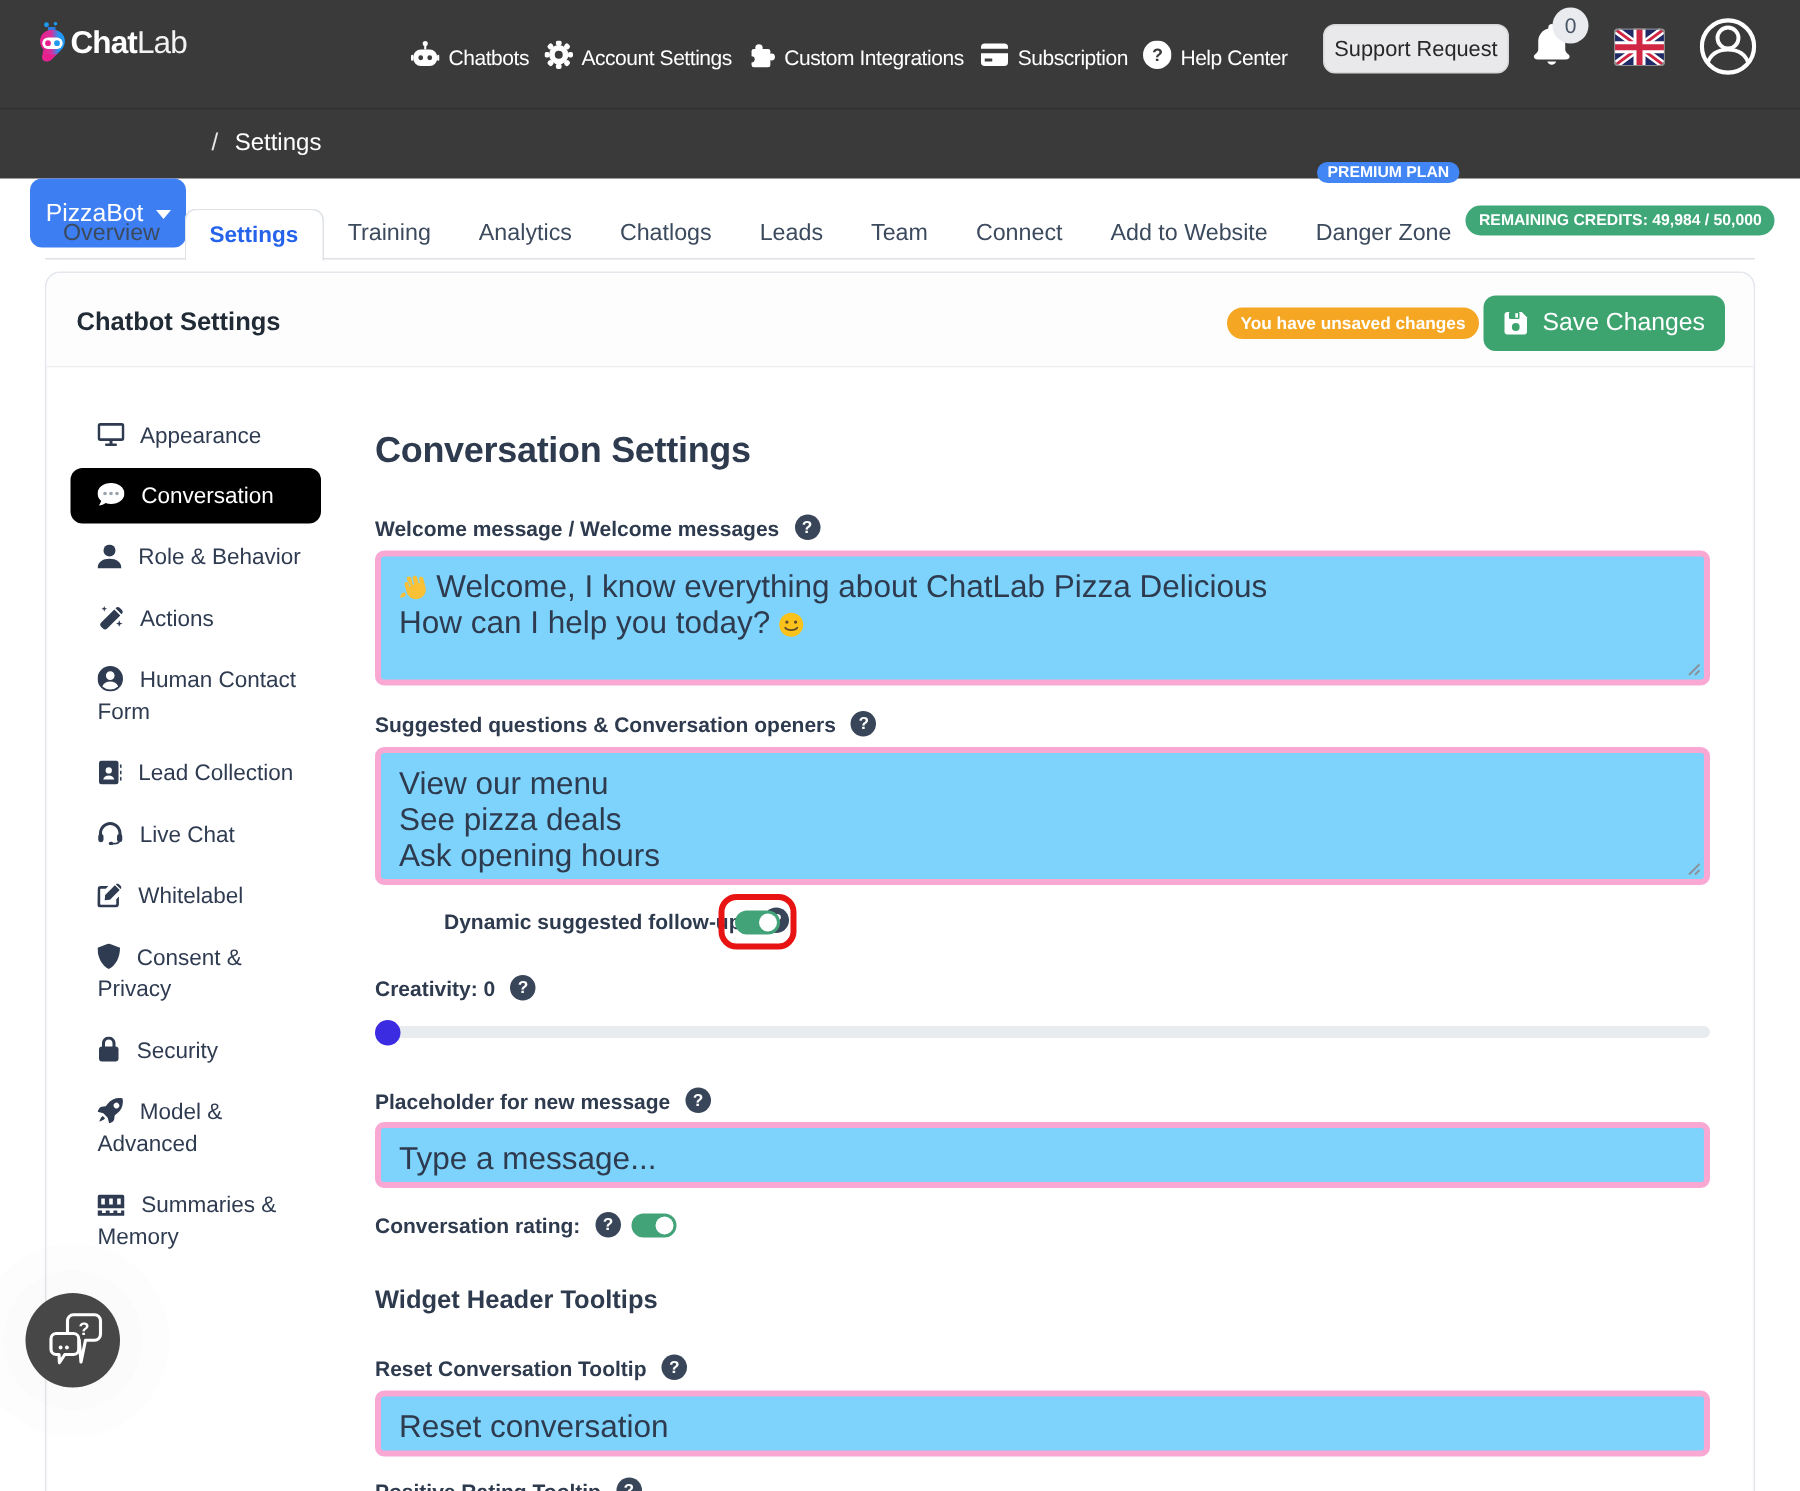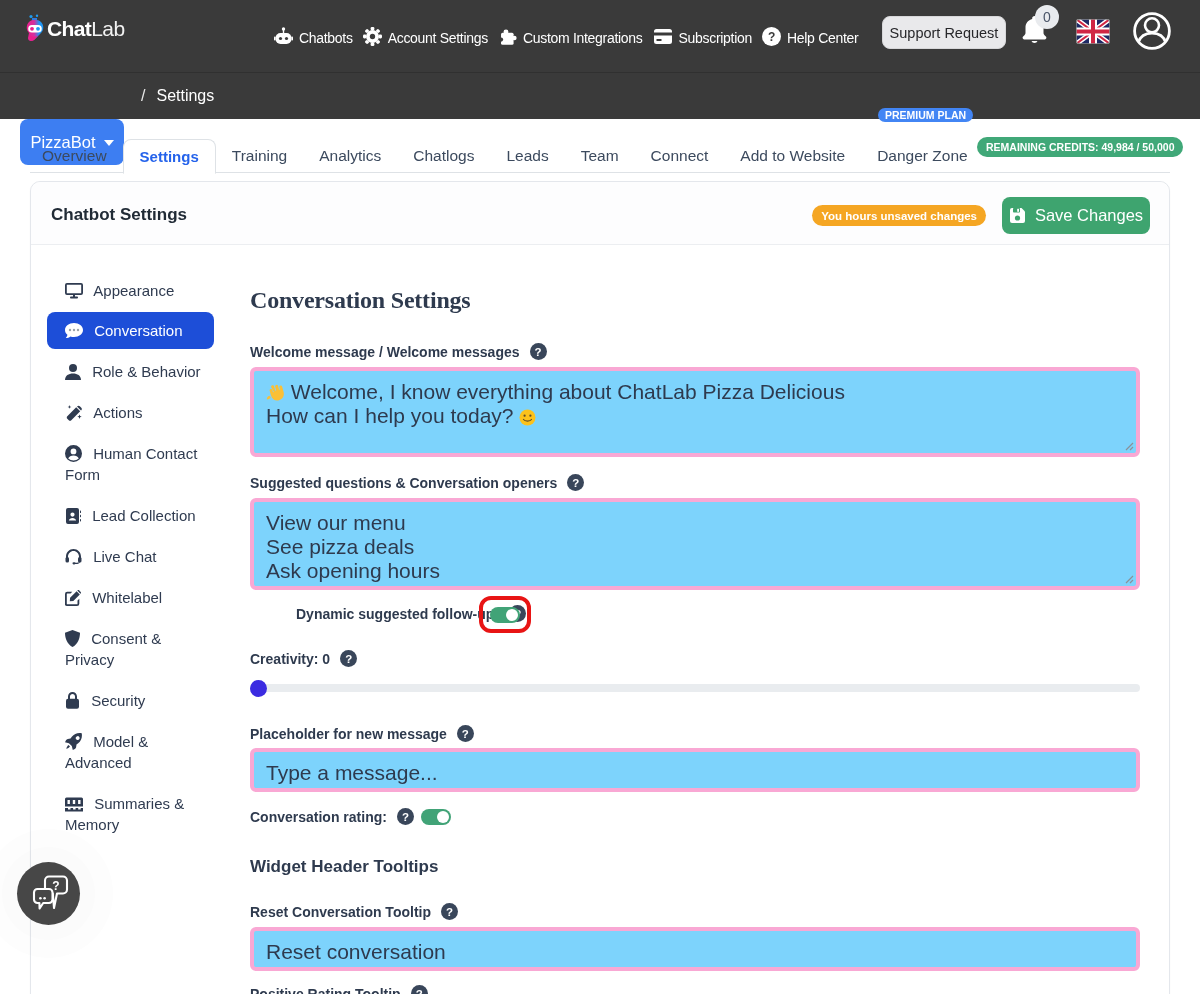--- a/index.html
+++ b/index.html
@@ -29,26 +29,26 @@
 
 .tabs { position:absolute; left:26px; top:139px; display:flex; }
 .tabline { position:absolute; left:30px; top:172px; width:1140px; height:1px; background:#dee2e6; }
 .tab { height:34px; line-height:33px; padding:0 16px; font-size:15.5px; color:#3c4a5e; }
 .tab.active { background:#fff; border:1px solid #dee2e6; border-bottom:1px solid #fff; border-radius:8px 8px 0 0; color:#2563eb; font-weight:700; font-size:15px; position:relative; z-index:2; height:35px;}
 
 .card { position:absolute; left:30px; top:181px; width:1140px; height:830px; background:#fff; border:1px solid #e4e7ec; border-radius:10px; box-shadow:0 1px 2px rgba(16,24,40,.04); }
 .cardhead { position:absolute; left:0; top:0; width:100%; height:63px; border-bottom:1px solid #eceef1; background:#fdfdfe; border-radius:10px 10px 0 0;}
 .cardtitle { position:absolute; left:20px; top:23px; font-size:17px; font-weight:700; color:#212b36; }
 .unsaved { position:absolute; right:183px; top:23px; height:21px; padding:0 9px; background:#f5a623; border-radius:10.5px; color:#fff; font-size:11.5px; font-weight:700; display:flex; align-items:center; white-space:nowrap;}
-.savebtn { position:absolute; right:19px; top:15px; width:148px; height:37px; background:#3ea46f; border-radius:8px; color:#fff; font-size:16.5px; display:flex; align-items:center; justify-content:center; gap:9px; }
+.savebtn { position:absolute; right:19px; top:15px; width:161px; height:37px; background:#3ea46f; border-radius:8px; color:#fff; font-size:16.5px; display:flex; align-items:center; justify-content:center; gap:9px; }
 
 .snav { position:absolute; left:16px; top:0; width:167px; }
 .sitem { position:absolute; left:0; width:167px; padding:8px 0 8px 18px; font-size:15px; line-height:21px; color:#2f3b50; border-radius:8px; }
 .sitem svg { vertical-align:-3px; margin-right:7px; }
-.sitem.active { background:#1d4ed8; color:#fff; }
+.sitem.active { background:#000000; color:#fff; }
 
 .main { position:absolute; left:219px; top:0; width:921px; }
 .h1 { position:absolute; left:0; font-size:24px; font-weight:700; color:#2e3a4e; letter-spacing:-0.2px;}
 .lbl { position:absolute; left:0; font-size:14px; font-weight:700; color:#2e3a4e; display:flex; align-items:center; gap:10px; white-space:nowrap;}
 .qi { display:inline-flex; width:17px; height:17px; border-radius:50%; background:#39465a; color:#fff; font-size:11.5px; font-weight:700; align-items:center; justify-content:center; }
 .box { position:absolute; left:0; width:890px; border:4px solid #f9a8d4; border-radius:6px; background:#7dd3fc; font-size:21px; line-height:24px; color:#2e3a4e; padding:9px 12px; }
 .rsz { position:absolute; right:2px; bottom:2px; }
 .h2 { position:absolute; left:0; font-size:17px; font-weight:700; color:#2e3a4e; }
 .toggle { display:inline-block; width:30px; height:16px; border-radius:8px; background:#41a377; position:relative; }
 .toggle i { position:absolute; right:2px; top:2px; width:12px; height:12px; border-radius:50%; background:#fff; }
@@ -194,21 +194,21 @@
   <div class="tab">Leads</div>
   <div class="tab">Team</div>
   <div class="tab">Connect</div>
   <div class="tab">Add to Website</div>
   <div class="tab">Danger Zone</div>
 </div>
 
 <div class="card">
   <div class="cardhead">
     <div class="cardtitle">Chatbot Settings</div>
-    <div class="unsaved">You hours unsaved changes</div>
+    <div class="unsaved">You have unsaved changes</div>
     <div class="savebtn">
       <svg width="17" height="17" viewBox="0 0 17 17">
         <path d="M1 3 a2 2 0 0 1 2 -2 h9.5 L16 4.5 V14 a2 2 0 0 1 -2 2 H3 a2 2 0 0 1 -2 -2 Z" fill="#fff"></path>
         <rect x="4" y="1" width="7" height="4.6" rx="0.8" fill="#3ea46f"></rect>
         <rect x="8.2" y="1.8" width="1.8" height="3" fill="#fff"></rect>
         <circle cx="8.5" cy="11" r="2.6" fill="#3ea46f"></circle>
       </svg>
       Save Changes</div>
   </div>
   <div class="snav">
@@ -285,21 +285,21 @@
         </svg>
       Model &amp; Advanced</div>
     <div class="sitem" style="top:603px;">
       <svg width="18" height="15" viewBox="0 0 18 15" fill="#2f3b50">
           <path d="M0 2 a1.5 1.5 0 0 1 1.5 -1.5 h15 a1.5 1.5 0 0 1 1.5 1.5 v7.5 h-18 z M2.5 3 h2.4 v4 h-2.4 z M7.8 3 h2.4 v4 h-2.4 z M13.1 3 h2.4 v4 h-2.4 z" fill-rule="evenodd"></path>
           <path d="M0 11 h3 v1.6 h2.5 v-1.6 h2.6 v1.6 h2.5 v-1.6 h2.6 v1.6 h2.5 v-1.6 h2.3 v3.5 h-18 z"></path>
         </svg>
       Summaries &amp; Memory</div>
   </div>
   <div class="main">
-    <div class="h1" style="top:105px;font-family:Liberation Serif, serif;">Conversation Settings</div>
+    <div class="h1" style="top:105px;">Conversation Settings</div>
     <div class="lbl" style="top:161px;">Welcome message / Welcome messages <span class="qi">?</span></div>
     <div class="box" style="top:185px; height:90px;">
       <svg width="19" height="17" viewBox="0 0 19 17" style="vertical-align:-2px;">
           <g fill="#fac036">
             <path d="M5.2 3.2 a1.5 1.5 0 0 1 2.9 -0.8 l1.2 4.4 0.9 -0.25 -1 -3.8 a1.5 1.5 0 0 1 2.9 -0.8 l1 3.8 0.9 -0.25 -0.6 -2.4 a1.4 1.4 0 0 1 2.7 -0.7 l1.5 5.6 c1 3.8 -1 7.2 -4.6 8.2 c-3.6 1 -7 -1 -8 -4.8 l-1.3 -4.7 a1.4 1.4 0 0 1 2.7 -0.75 l0.6 2.2 0.9 -0.25 z"></path>
             <path d="M3.4 11.8 c-1.6 0.5 -2.6 1.9 -2.6 3.6 c1.8 0.2 3.3 -0.7 3.9 -2.2 z"></path>
           </g>
         </svg>
       Welcome, I know everything about ChatLab Pizza Delicious<br>How can I help you today?
       <svg width="17" height="17" viewBox="0 0 17 17" style="vertical-align:-3px;">

